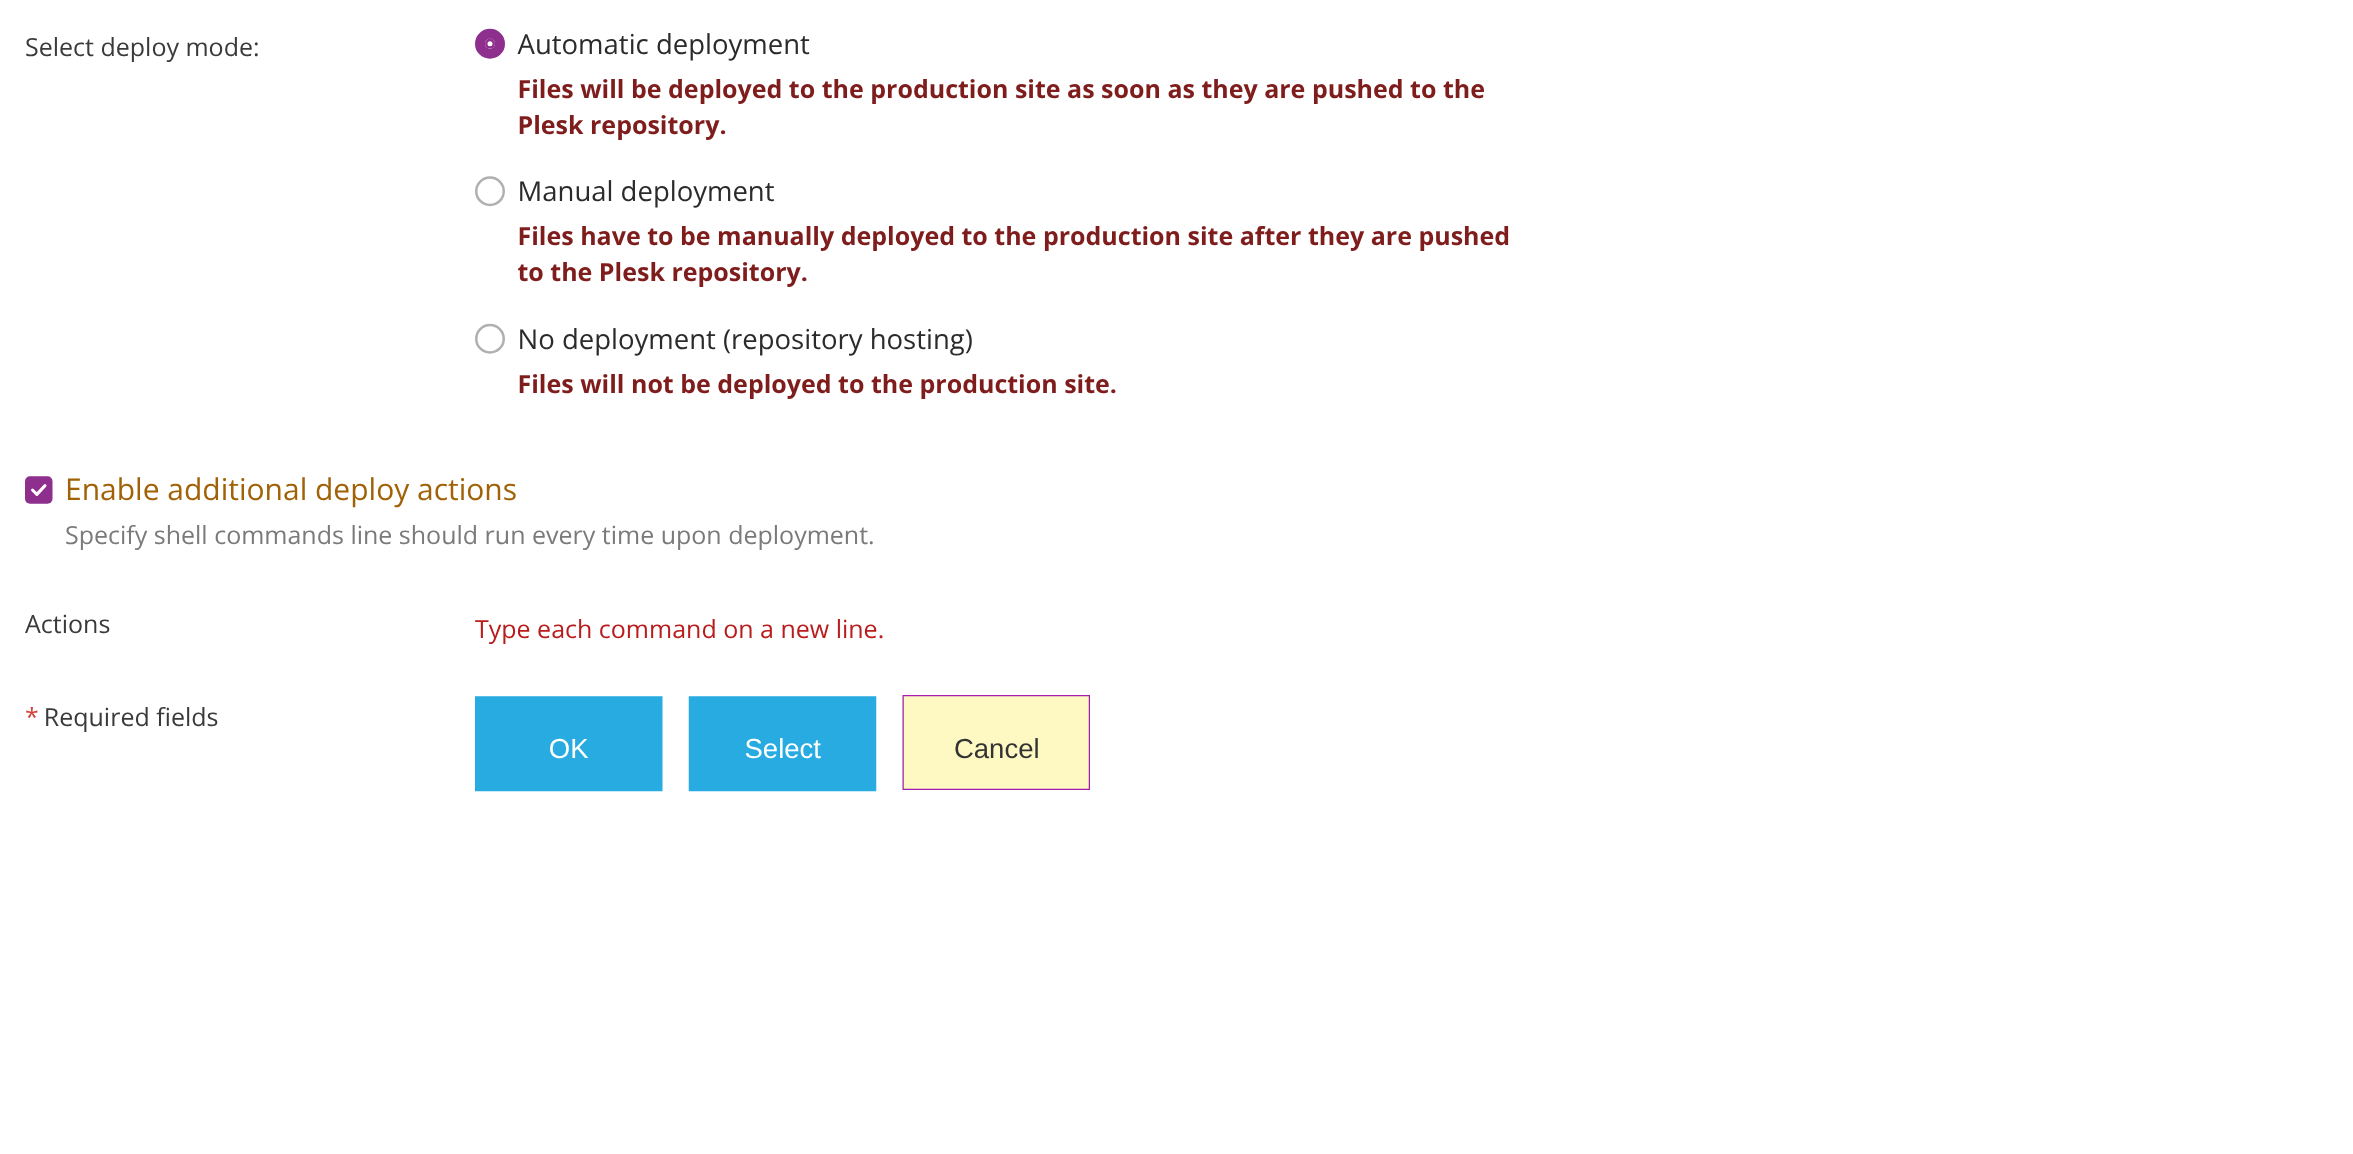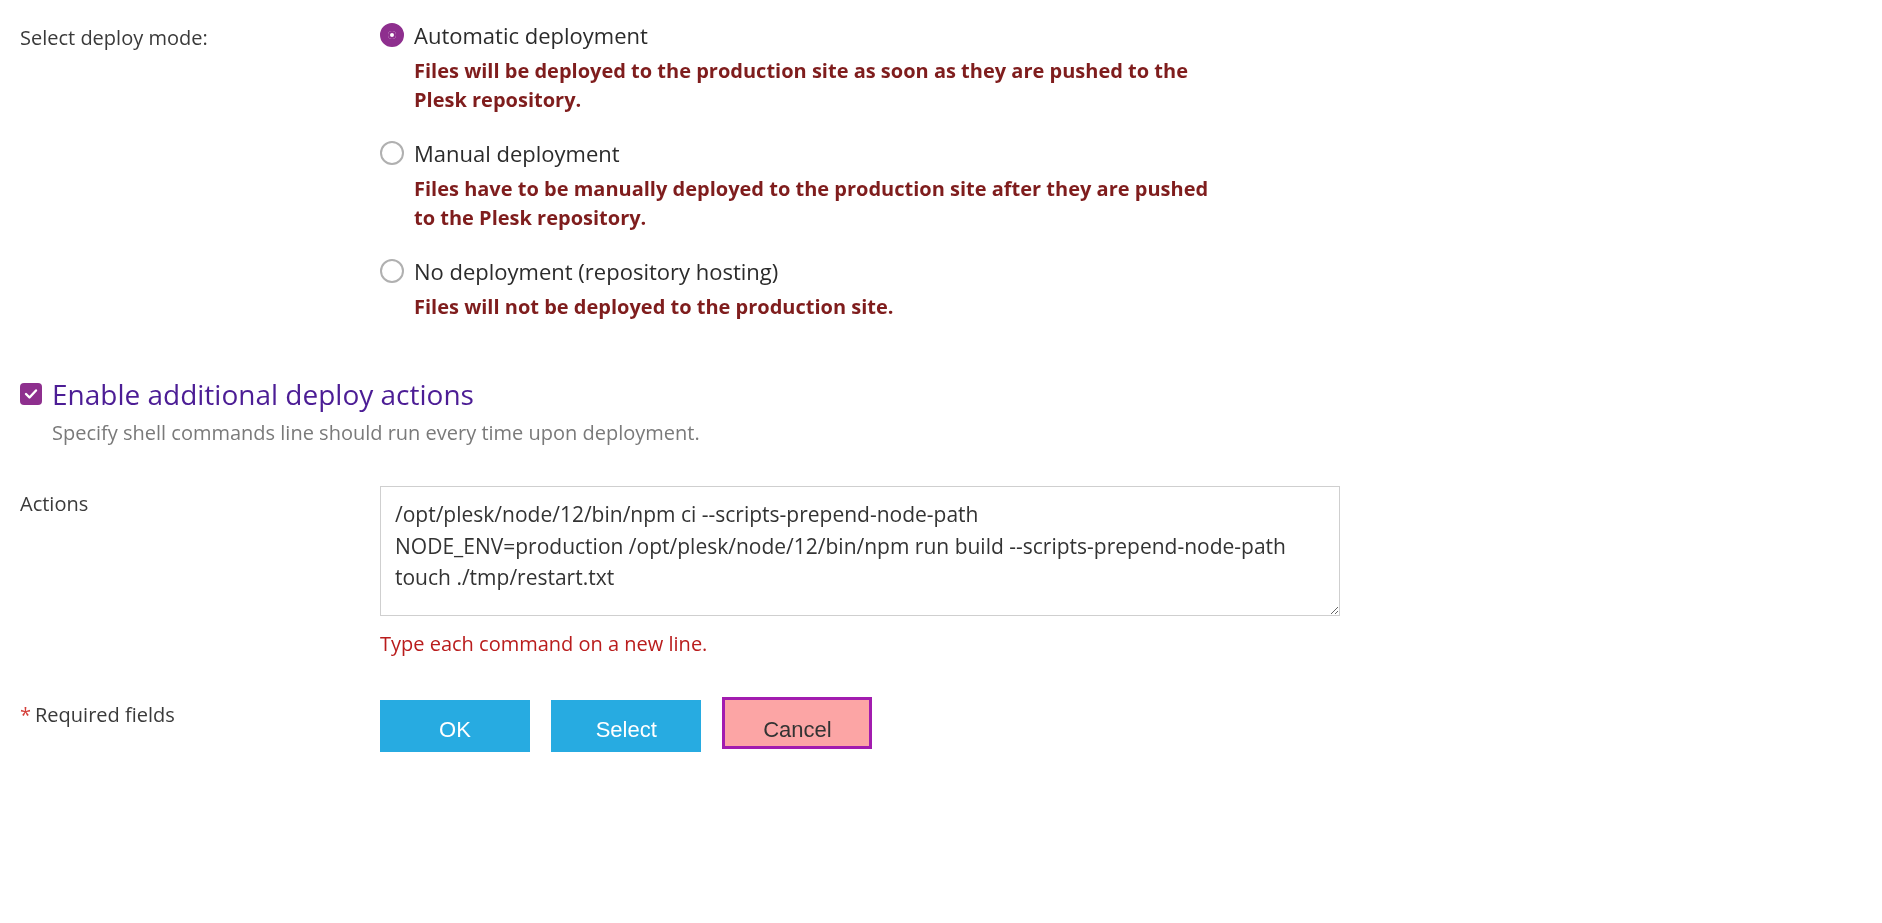--- a/index.html
+++ b/index.html
@@ -95,22 +95,22 @@
     border-radius: 4px;
     margin-right: 10px;
     display: inline-flex;
     align-items: center;
     justify-content: center;
     flex-shrink: 0;
     cursor: pointer;
   }
   .checkbox svg { display:block; }
   .checkbox-label {
-    font-size: 28px;
-    color: #4c1d95;
+    font-size: 24px;
+    color: #a16207;
   }
   .checkbox-desc {
     margin-left: 32px;
     margin-top: 6px;
     color: #7a7a7a;
     font-size: 20px;
   }
   .actions-textarea {
     width: 100%;
     min-height: 130px;
@@ -126,37 +126,37 @@
     color: #b91c1c;
     font-size: 20px;
     margin-top: 8px;
   }
   .button-row {
     margin-top: 40px;
   }
   .btn {
     display: inline-block;
     min-width: 150px;
-    height: 52px;
+    height: 76px;
     line-height: 60px;
     text-align: center;
     font-size: 22px;
     border: none;
     cursor: pointer;
     margin-right: 16px;
-    padding: 0 20px;
+    padding: 12px 20px;
   }
   .btn-primary {
     background: #27abe1;
     color: #fff;
   }
   .btn-default {
-    background: #fca5a5;
+    background: #fef9c3;
     color: #333;
-    border: 3px solid #a21caf;
+    border: 1px solid #a21caf;
   }
   .req-star { color: #d43f3a; margin-right: 4px; }
   .section { margin-bottom: 10px; }
 </style>
 </head>
 <body>
 
 <div class="form-row section">
   <div class="label-col">Select deploy mode:</div>
   <div class="field-col">
@@ -196,23 +196,20 @@
         </svg>
     </span>
     <span class="checkbox-label">Enable additional deploy actions</span>
   </div>
   <div class="checkbox-desc">Specify shell commands line should run every time upon deployment.</div>
 </div>
 
 <div class="form-row" style="margin-top:40px;">
   <div class="label-col">Actions</div>
   <div class="field-col">
-    <textarea class="actions-textarea" style="">/opt/plesk/node/12/bin/npm ci --scripts-prepend-node-path
-NODE_ENV=production /opt/plesk/node/12/bin/npm run build --scripts-prepend-node-path
-touch ./tmp/restart.txt</textarea>
     <div class="actions-hint">Type each command on a new line.</div>
   </div>
 </div>
 
 <div class="form-row button-row">
   <div class="label-col">
     <span class="req-star">*</span><span>Required fields</span>
   </div>
   <div class="field-col">
     <button class="btn btn-primary">OK</button>

